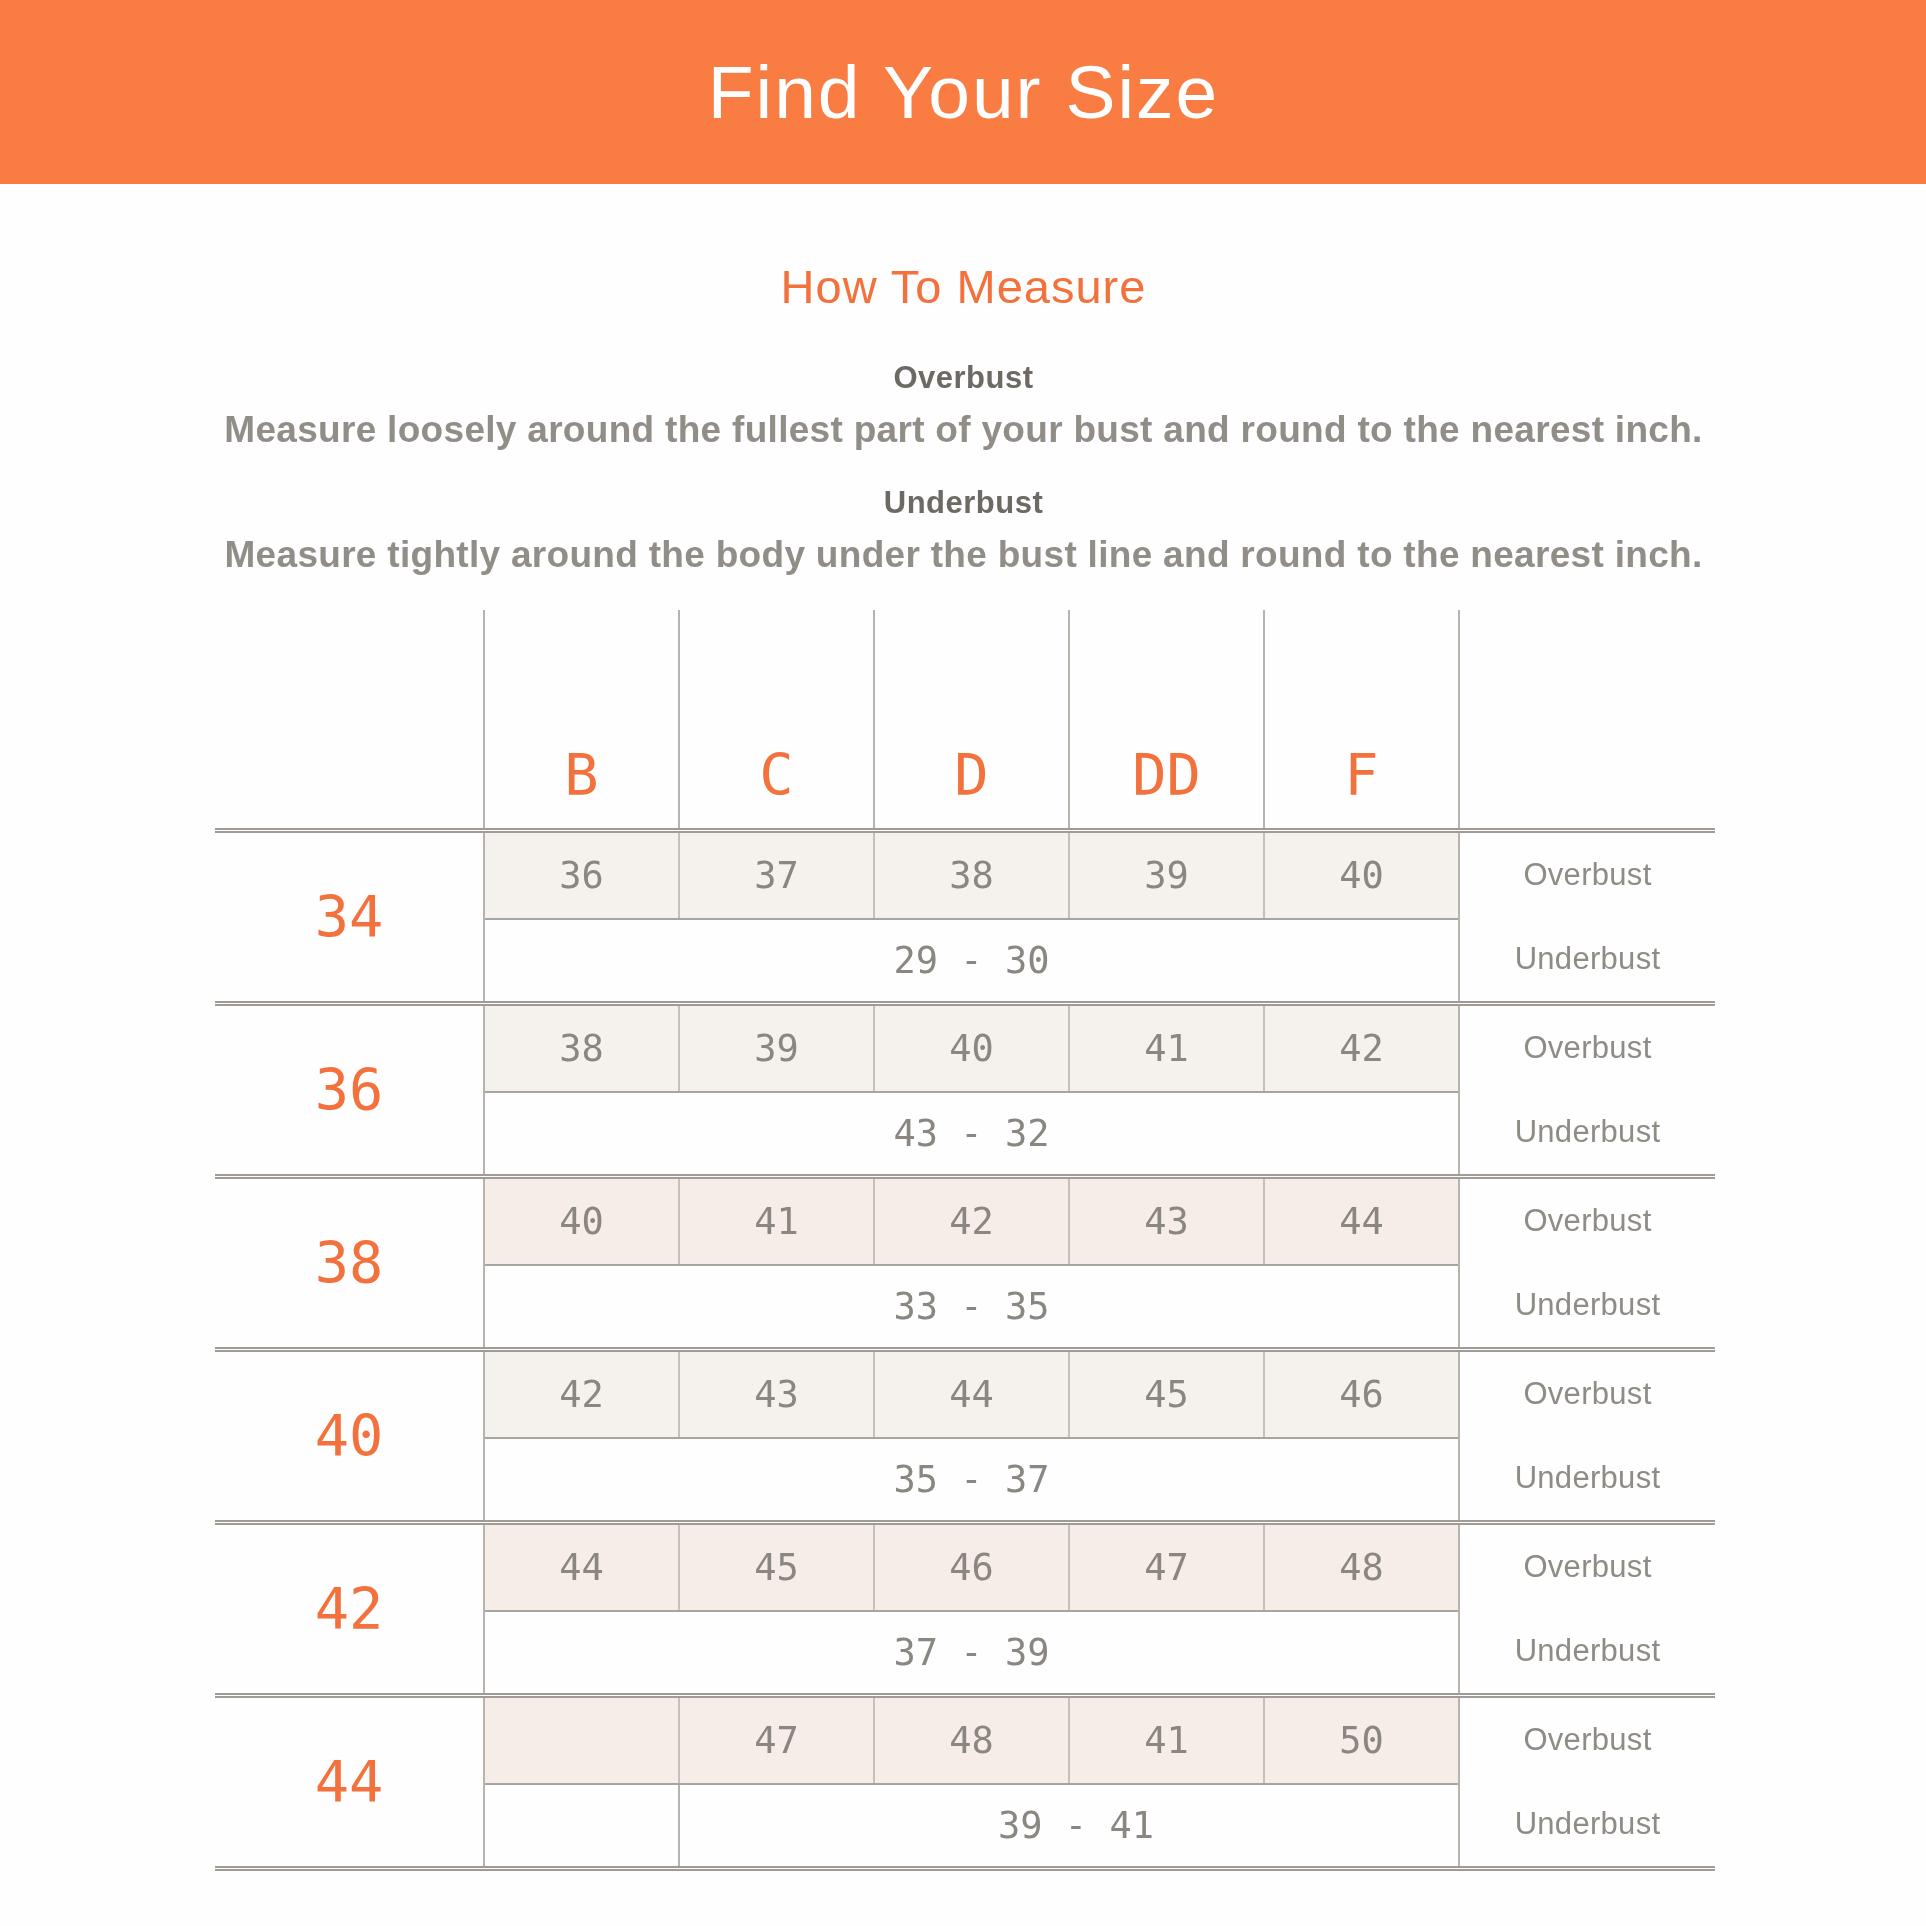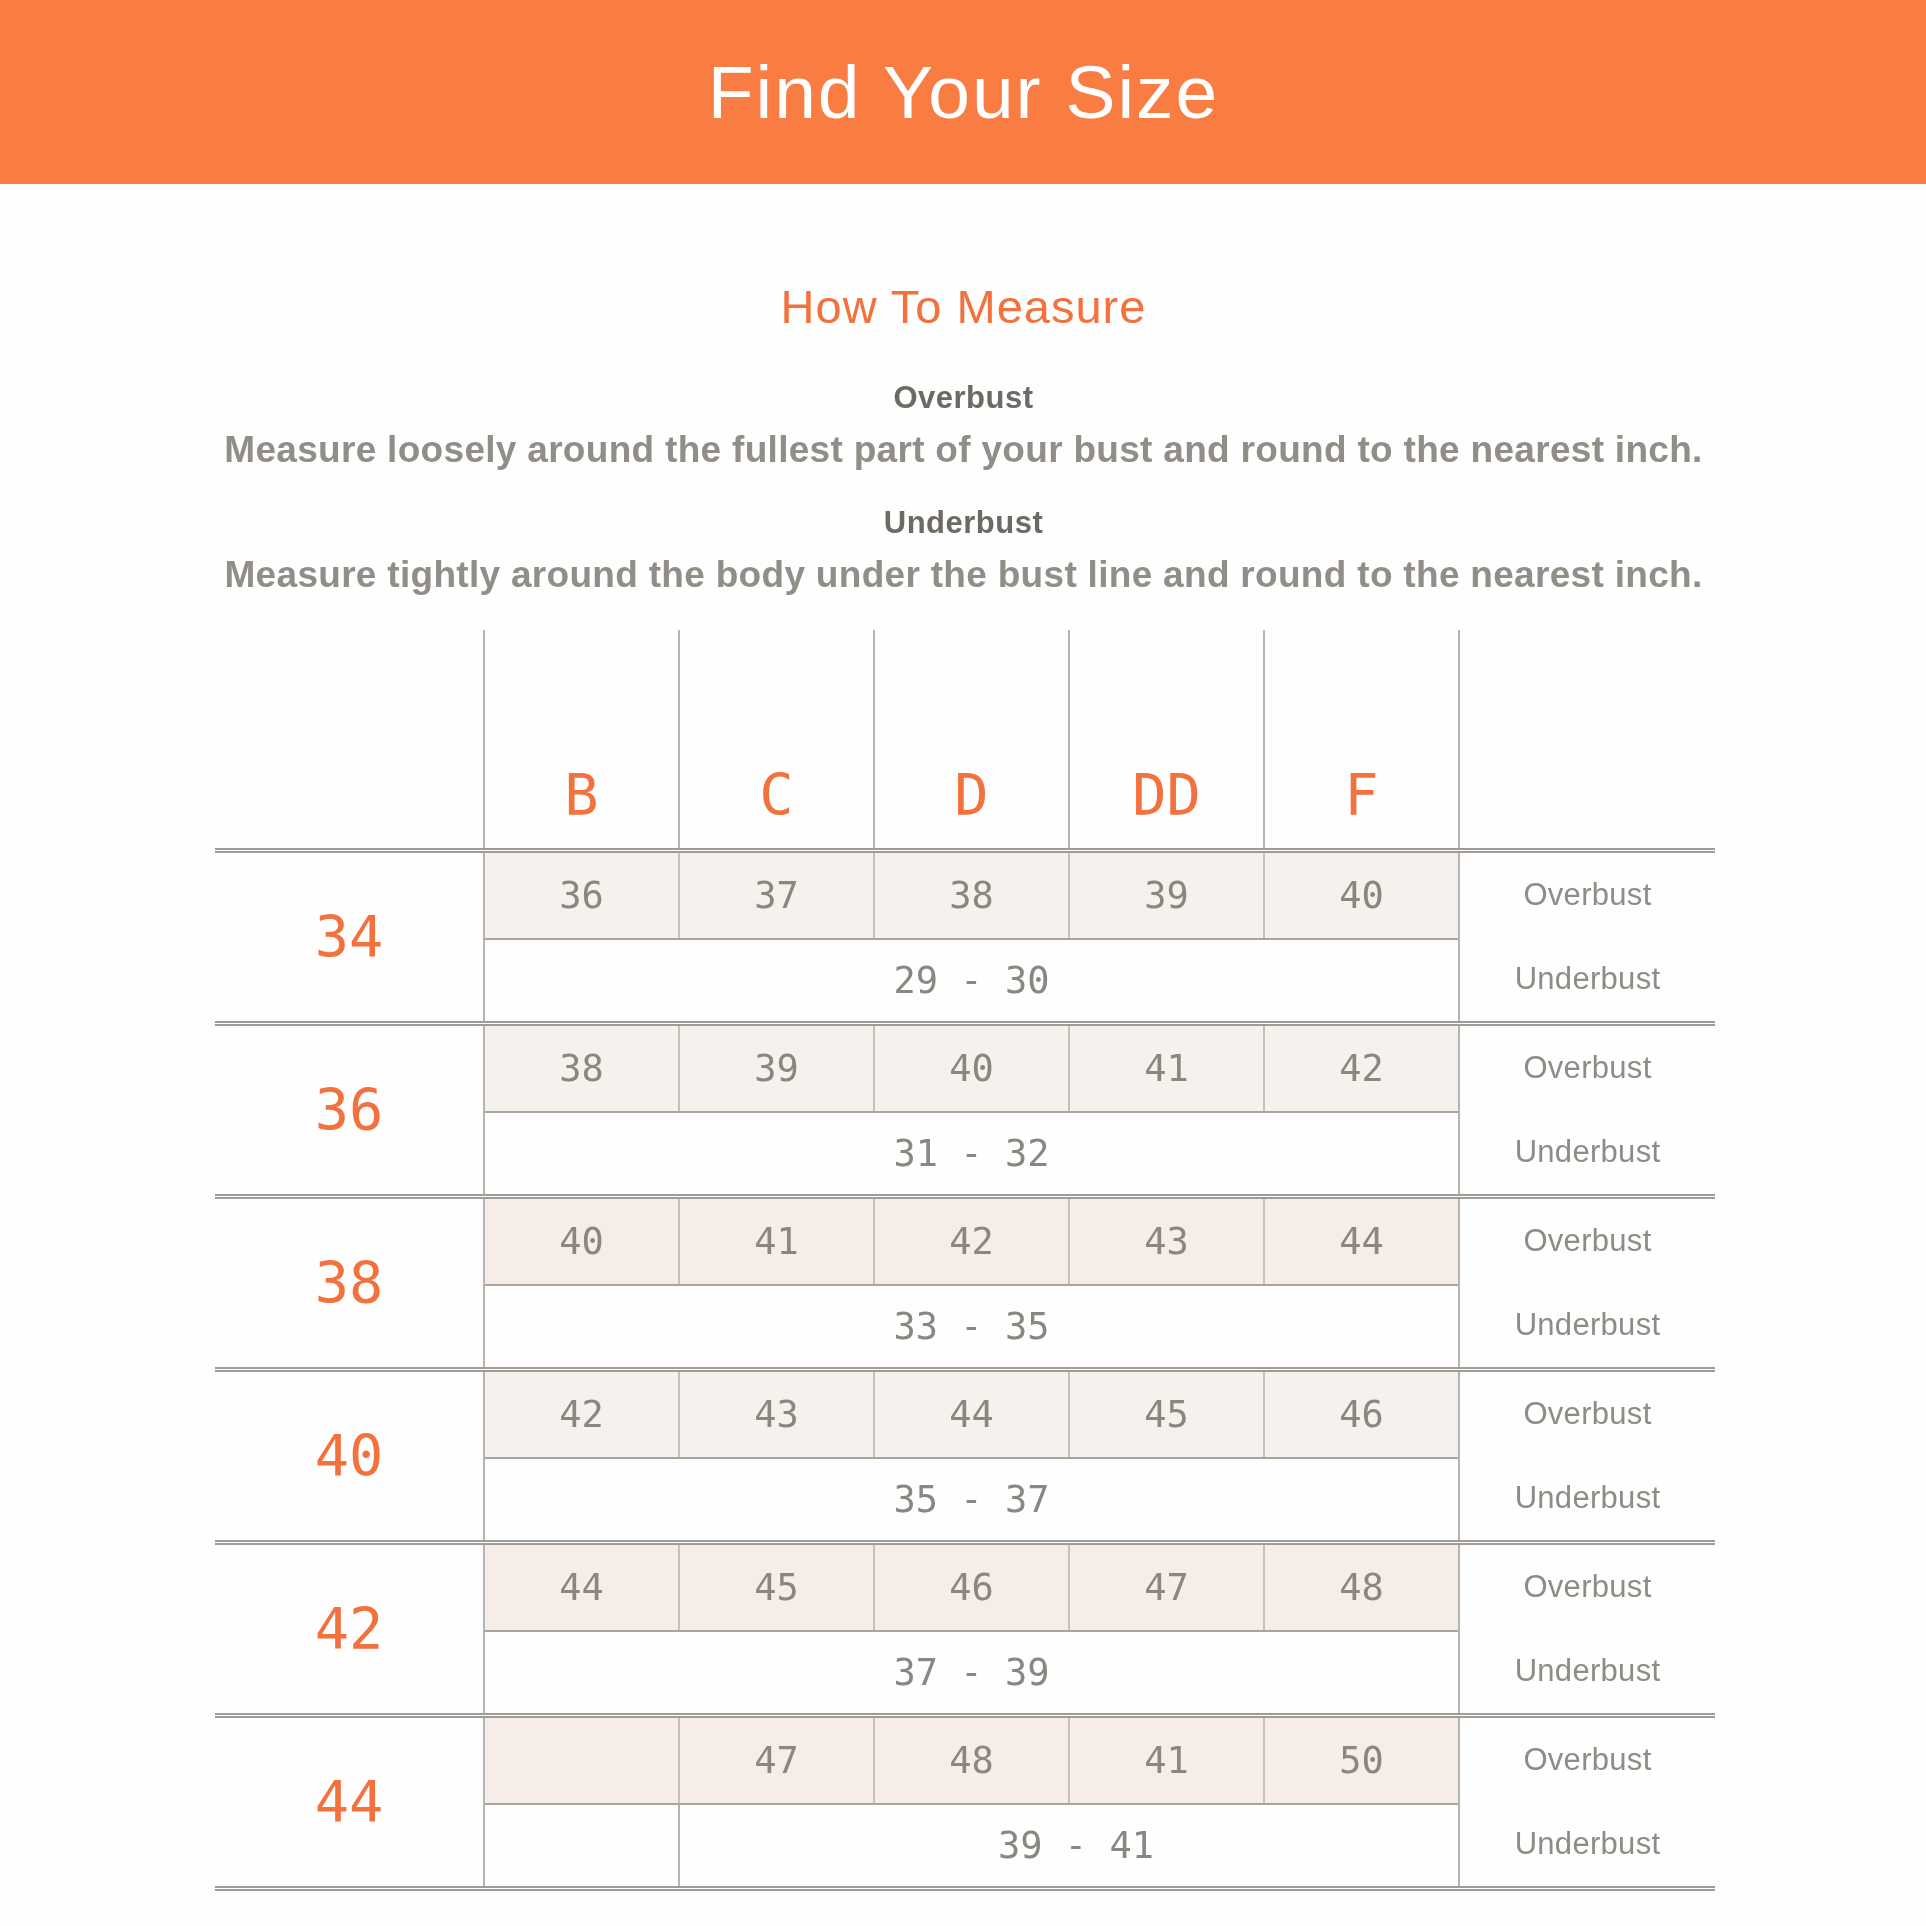--- a/index.html
+++ b/index.html
@@ -16,21 +16,21 @@
     height:184px; width:100%;
     background:#f97d42;
     display:flex; align-items:center; justify-content:center;
   }
   .banner h1 {
     margin:16px; color:#ffffff;
     font-size:75px; font-weight:400; letter-spacing:2px;
   }
 
   
-  .howto { text-align:center; padding-top:75px;margin-top:20px; }
+  .howto { text-align:center; padding-top:75px; }
   .howto-title {
     margin:0 0 46px 0;
     color:#f2713c; font-size:47px; font-weight:400; letter-spacing:1px;
   }
   .m-head {
     margin:0 0 13px 0;
     color:#6d6963; font-size:31px; font-weight:700; letter-spacing:0.5px;
   }
   .m-desc {
     margin:0 0 34px 0;
@@ -146,21 +146,21 @@
   <div class="srow beige dblline">
     <div class="band">36</div>
     <div class="datablock">
       <div class="ob">
         <div class="cell">38</div>
         <div class="cell">39</div>
         <div class="cell">40</div>
         <div class="cell">41</div>
         <div class="cell">42</div>
       </div>
-      <div class="ub">31 - 32</div>
+      <div class="ub">43 - 32</div>
     </div>
     <div class="sideblock">
       <div class="slabel">Overbust</div>
       <div class="slabel">Underbust</div>
     </div>
   </div>
 
   <div class="srow pink dblline">
     <div class="band">38</div>
     <div class="datablock">

